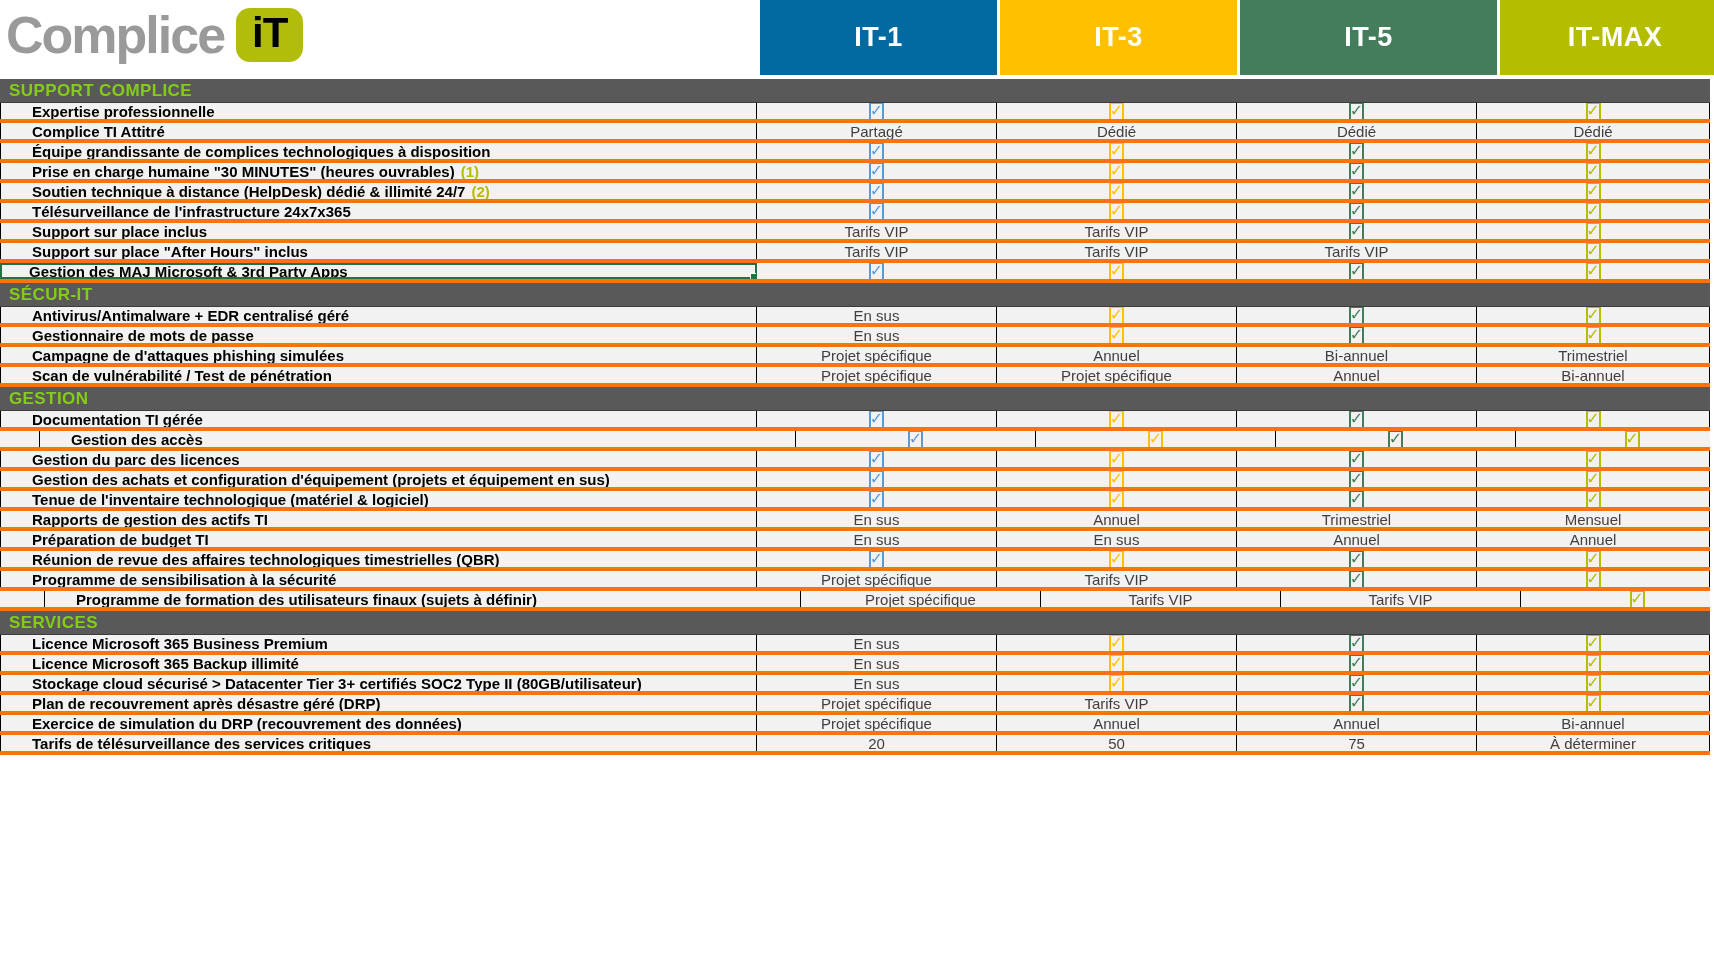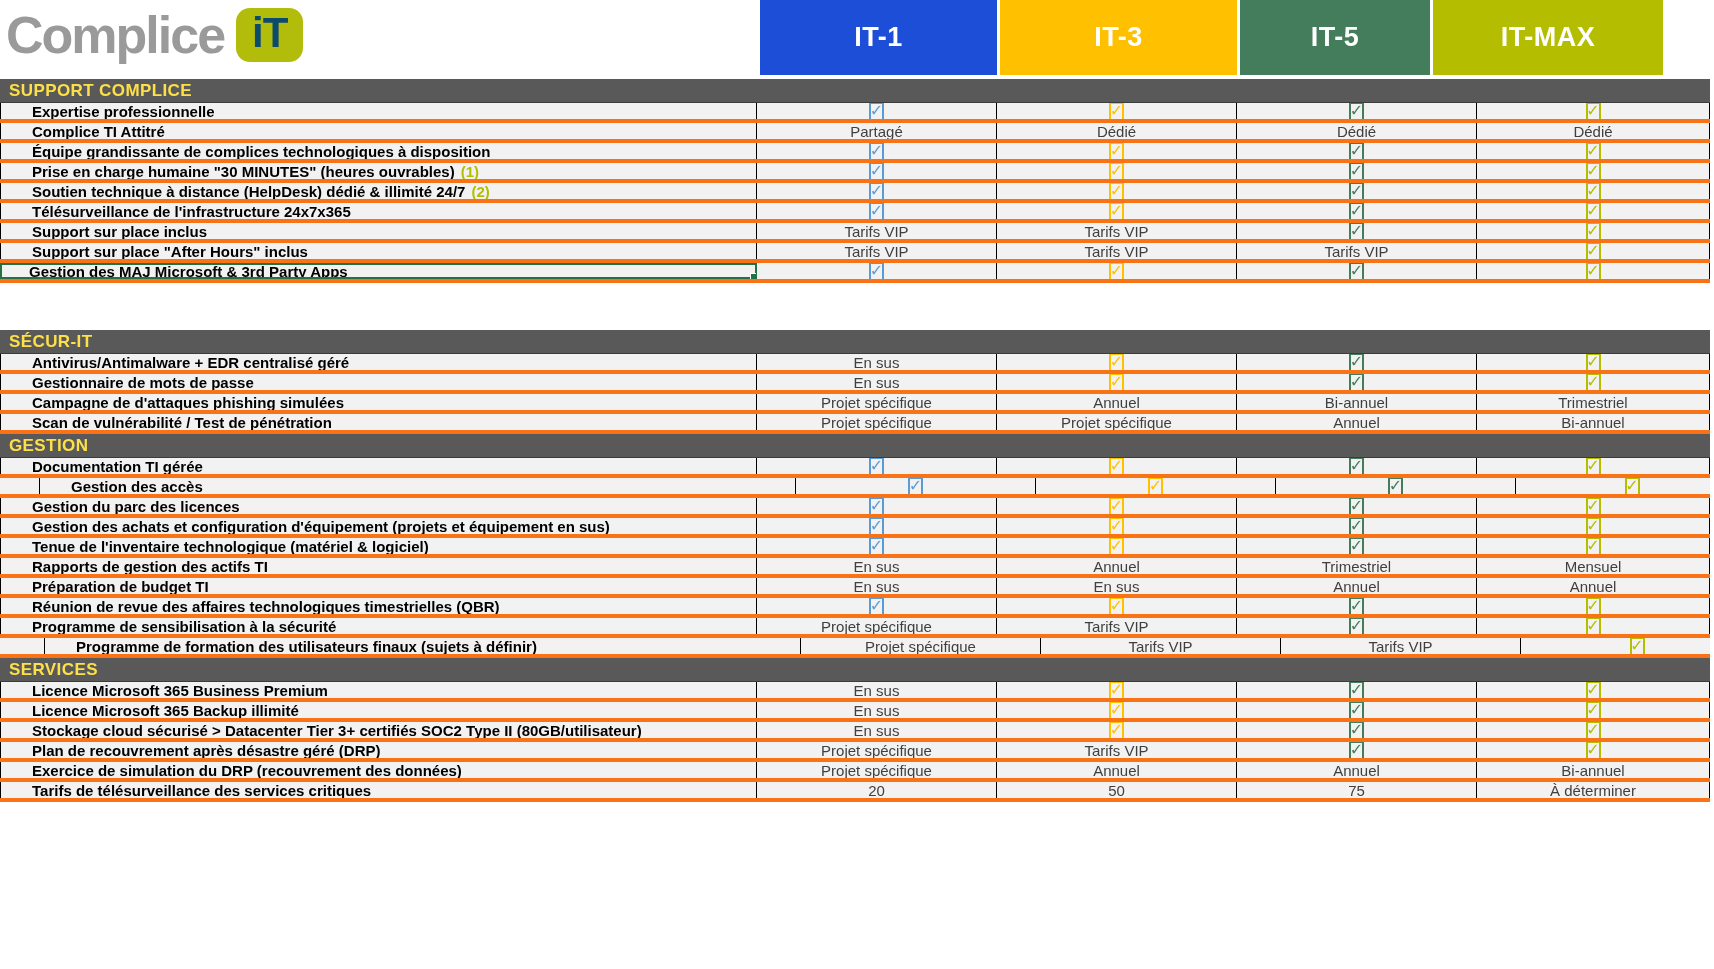--- a/index.html
+++ b/index.html
@@ -11,37 +11,37 @@
   .canvas{position:relative;width:1714px;height:969px;background:#fff;}
 
   
   .top{position:relative;height:79px;}
   .logo{position:absolute;left:6px;top:8px;display:flex;align-items:center;gap:12px;}
   .logo-text{
     font-size:52px;font-weight:bold;color:#9a9a9a;letter-spacing:-2px;line-height:1;
   }
   .logo-badge{
     display:inline-flex;align-items:center;justify-content:center;
-    background:#b2bd0b;color:#0c4a6e;font-weight:bold;font-size:42px;
+    background:#b2bd0b;color:#000000;font-weight:bold;font-size:42px;
     border-radius:14px;padding:4px 16px 8px 16px;line-height:1;letter-spacing:-1px;
   }
   .plan-headers{position:absolute;left:757px;top:0;display:flex;height:77px;}
   .plan-header{
     height:75px;margin-left:3px;display:flex;align-items:center;justify-content:center;
     color:#ffffff;font-weight:bold;font-size:27px;letter-spacing:0.5px;
   }
   .plan-header:nth-child(1){width:237px;}
   .plan-header:nth-child(2){width:237px;}
-  .plan-header:nth-child(3){width:190px;}
+  .plan-header:nth-child(3){width:257px;}
   .plan-header:nth-child(4){width:230px;}
 
   
   .tbl{width:1710px;}
   .section-bar{
-    width:1710px;height:24px;background:#595959;color:#fde047;
+    width:1710px;height:24px;background:#595959;color:#84cc16;
     display:flex;align-items:center;font-weight:bold;font-size:17px;
     padding-left:9px;box-sizing:border-box;letter-spacing:0.4px;
     border-bottom:1px solid #3c3c3c;
   }
   .row{
     display:grid;grid-template-columns:757px 240px 240px 240px 233px;
     height:20px;background:#f2f2f2;border-bottom:4px solid #f97316;
     box-sizing:border-box;
   }
   .cell{
@@ -71,21 +71,21 @@
 </head>
 <body>
 
 <div class="canvas">
   <div class="top">
     <div class="logo">
       <span class="logo-text">Complice</span>
       <span class="logo-badge">iT</span>
     </div>
     <div class="plan-headers" id="plan-headers">
-        <div class="plan-header" style="background: #1d4ed8;">IT-1</div>
+        <div class="plan-header" style="background: #0369a1;">IT-1</div>
         <div class="plan-header" style="background: rgb(255, 192, 0);">IT-3</div>
         <div class="plan-header" style="background: rgb(68, 125, 92);">IT-5</div>
         <div class="plan-header" style="background: rgb(181, 189, 0);">IT-MAX</div>
       </div>
   </div>
   <div class="tbl" id="tbl">
       <div class="section-bar" style="background: rgb(89, 89, 89);">SUPPORT COMPLICE</div>
       <div class="row" style="background: rgb(242, 242, 242);">
         <div class="cell label">
           <span>Expertise professionnelle</span>
@@ -216,21 +216,21 @@
         <div class="cell value">
           <span class="check" style="border-color: rgb(255, 192, 0); color: rgb(255, 192, 0);">✓</span>
         </div>
         <div class="cell value">
           <span class="check" style="border-color: rgb(68, 125, 92); color: rgb(68, 125, 92);">✓</span>
         </div>
         <div class="cell value">
           <span class="check" style="border-color: rgb(181, 189, 0); color: rgb(181, 189, 0);">✓</span>
         </div>
       </div>
-      <div class="section-bar" style="background: rgb(89, 89, 89); margin-top: 47px;">SÉCUR-IT</div>
+      <div class="section-bar" style="background: rgb(89, 89, 89);">SÉCUR-IT</div>
       <div class="row" style="background: rgb(242, 242, 242);">
         <div class="cell label">
           <span>Antivirus/Antimalware + EDR centralisé géré</span>
         </div>
         <div class="cell value">En sus</div>
         <div class="cell value">
           <span class="check" style="border-color: rgb(255, 192, 0); color: rgb(255, 192, 0);">✓</span>
         </div>
         <div class="cell value">
           <span class="check" style="border-color: rgb(68, 125, 92); color: rgb(68, 125, 92);">✓</span>

